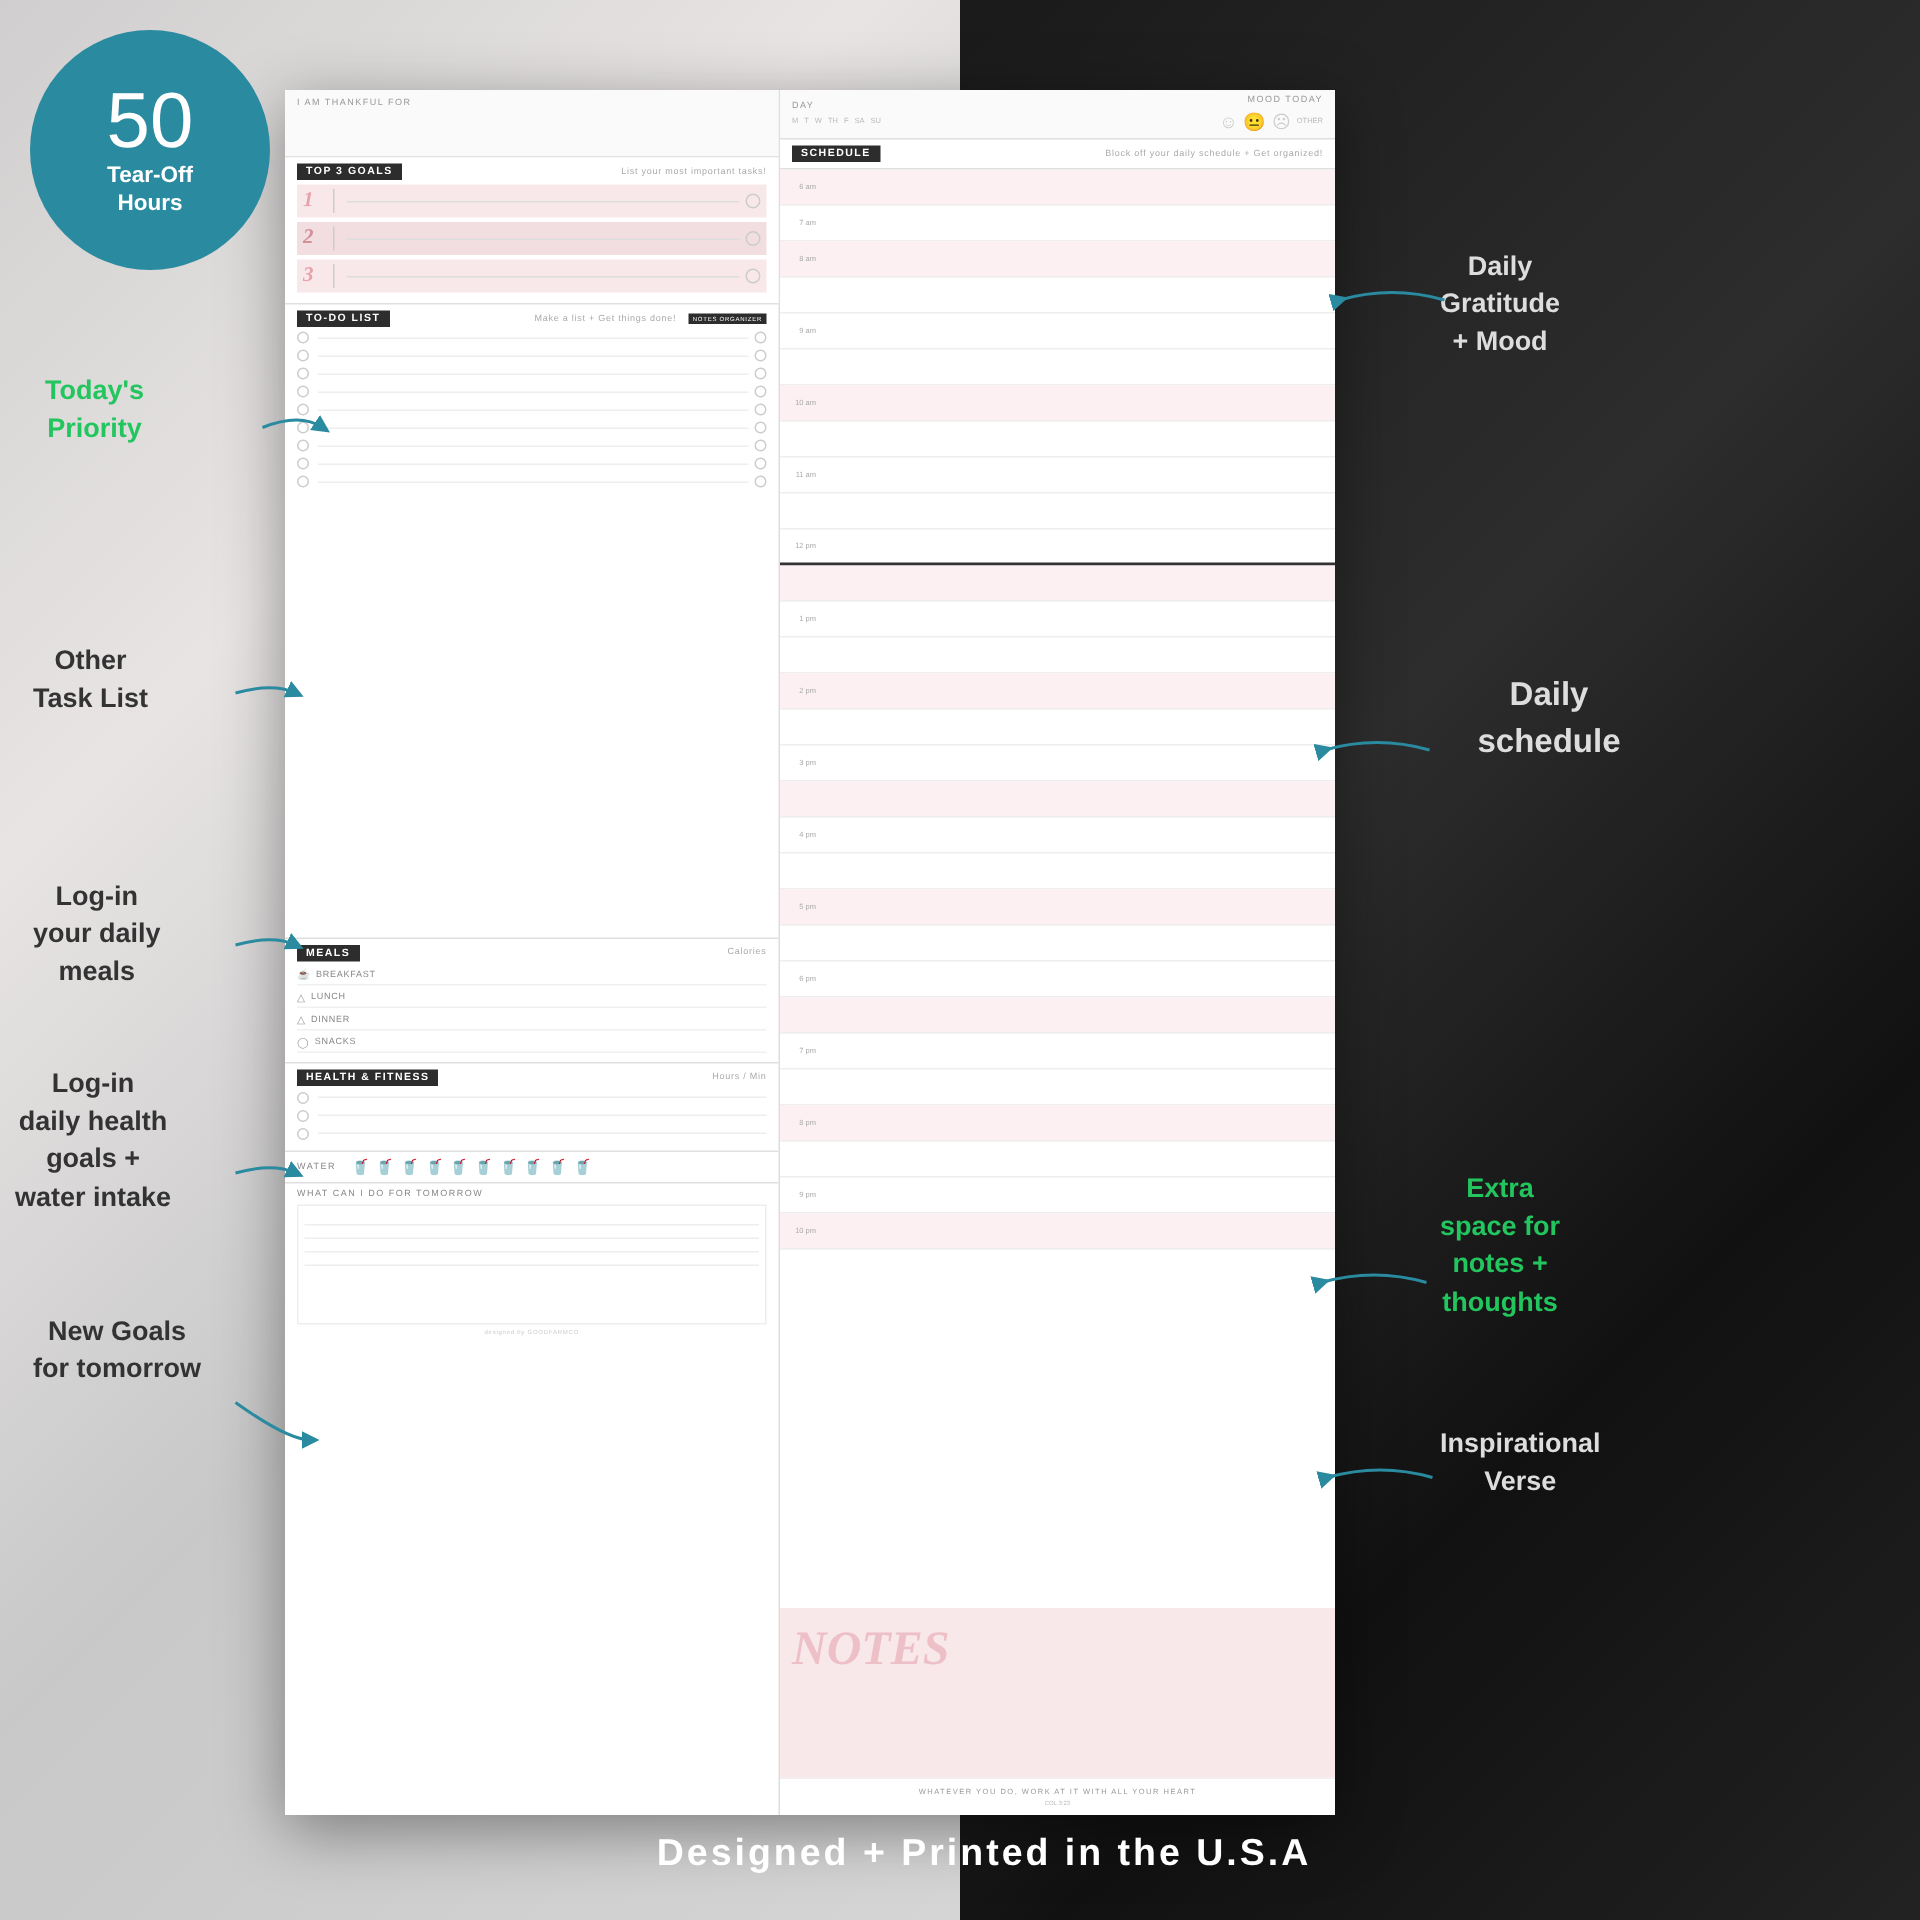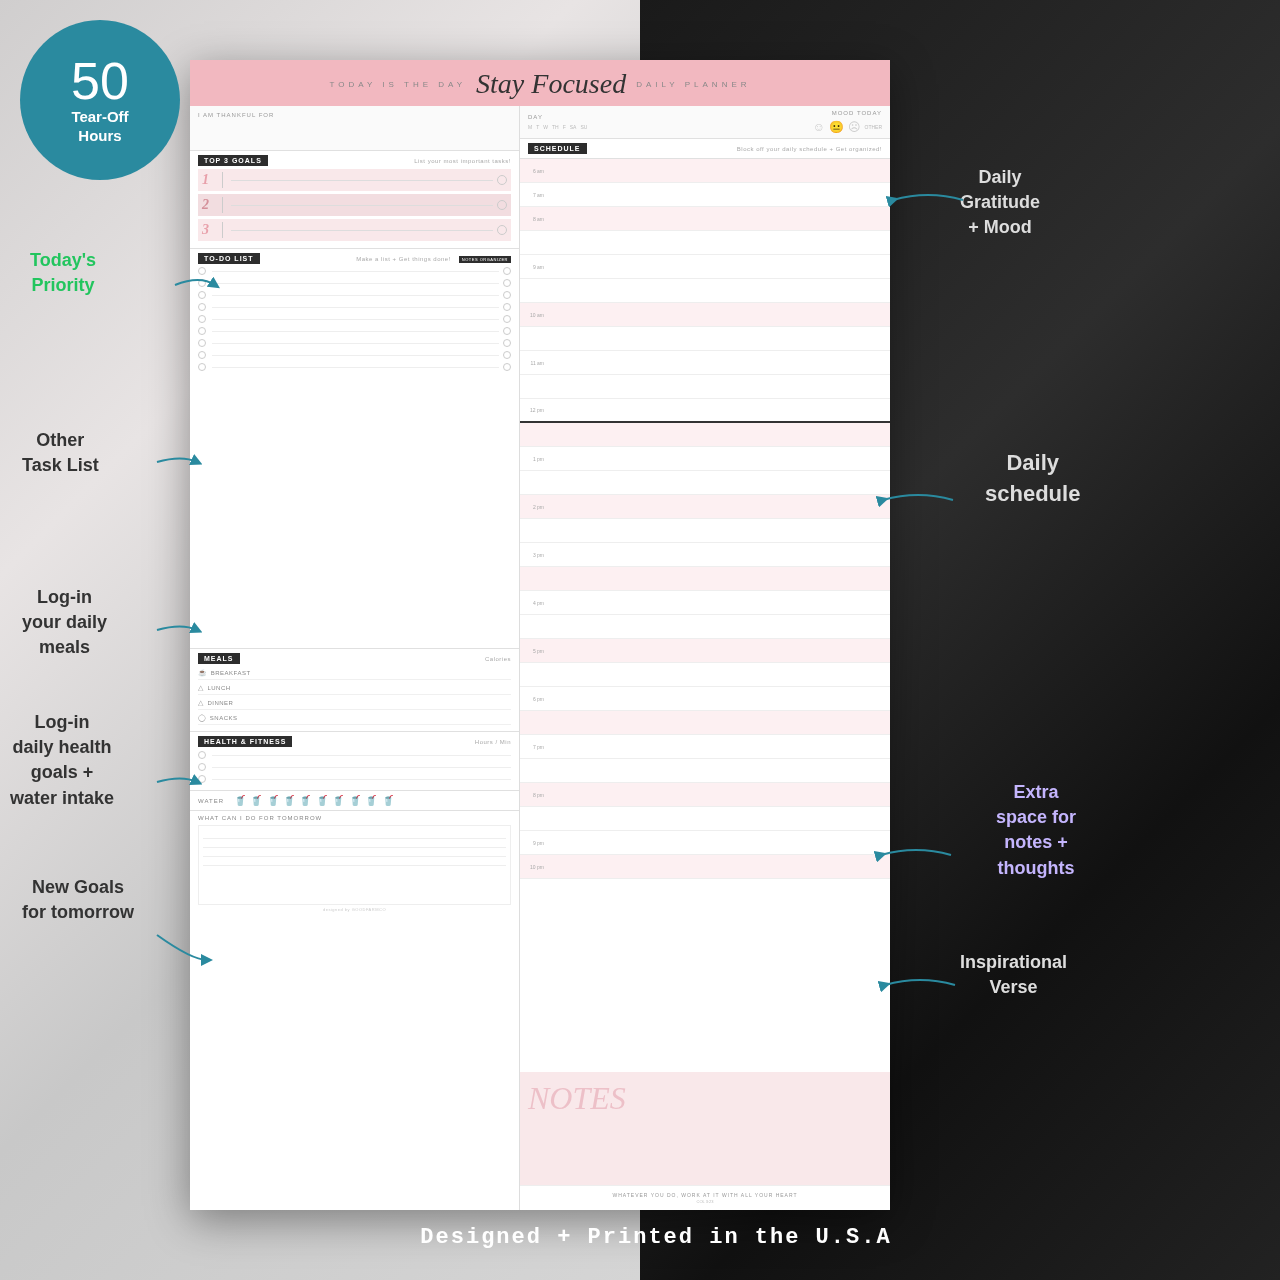--- a/index.html
+++ b/index.html
@@ -55,22 +55,22 @@
     }
 
     
     .bottom-text {
       position: absolute;
       bottom: 30px;
       left: 0; right: 0;
       text-align: center;
       z-index: 10;
       color: white;
-      font-size: 22px;
-      font-family: Liberation Mono, monospace;
+      font-size: 25px;
+      font-family: Liberation Sans, sans-serif;
       letter-spacing: 2px;
       font-weight: bold;
       padding-left: 32px;
     }
 
     
     .planner {
       position: absolute;
       top: 60px;
       left: 190px;
@@ -382,21 +382,21 @@
 
     
     .notes-section {
       background: #f9e8ea;
       padding: 8px;
       min-height: 100px;
       position: relative;
     }
     .notes-big {
       font-size: 32px;
-      font-weight: normal;
+      font-weight: bold;
       color: #e8b0ba;
       font-family: Georgia, serif;
       font-style: italic;
       opacity: 0.7;
     }
 
     
     .verse-section {
       padding: 6px 8px;
       border-top: 1px solid #eee;
@@ -522,21 +522,21 @@
 </div>
 <svg class="arrow-svg" style="top:485px;left:878px;width:80px;height:30px;">
   <defs>
       <marker id="ah7" markerWidth="6" markerHeight="6" refX="3" refY="3" orient="auto">
     <path d="M6,0 L0,3 L6,6 Z" fill="#2a8a9f"></path>
   </marker>
     </defs>
   <path d="M75,15 Q40,5 5,15" stroke="#2a8a9f" stroke-width="2" fill="none" marker-end="url(#ah7)"></path>
 </svg>
 
-<div class="annotation-label" style="top:780px;left:996px;color:#c4b5fd;font-size:18px;">
+<div class="annotation-label" style="top:780px;left:960px;color:#22c55e;font-size:18px;">
   Extra<br>space for<br>notes +<br>thoughts
 </div>
 <svg class="arrow-svg" style="top:840px;left:876px;width:80px;height:30px;">
   <defs>
       <marker id="ah8" markerWidth="6" markerHeight="6" refX="3" refY="3" orient="auto">
     <path d="M6,0 L0,3 L6,6 Z" fill="#2a8a9f"></path>
   </marker>
     </defs>
   <path d="M75,15 Q40,5 5,15" stroke="#2a8a9f" stroke-width="2" fill="none" marker-end="url(#ah8)"></path>
 </svg>
@@ -548,27 +548,20 @@
   <defs>
       <marker id="ah9" markerWidth="6" markerHeight="6" refX="3" refY="3" orient="auto">
     <path d="M6,0 L0,3 L6,6 Z" fill="#2a8a9f"></path>
   </marker>
     </defs>
   <path d="M75,15 Q40,5 5,15" stroke="#2a8a9f" stroke-width="2" fill="none" marker-end="url(#ah9)"></path>
 </svg>
 
 <div class="planner">
 
-  <div class="planner-header">
-    <div style="display:flex;align-items:center;justify-content:center;gap:10px;">
-      <span class="today-text">TODAY IS THE DAY</span>
-      <span class="title">Stay Focused</span>
-      <span class="daily-text">DAILY PLANNER</span>
-    </div>
-  </div>
 
   <div class="planner-body">
 
     <div class="left-col">
 
       <div class="gratitude-section">
         <div class="gratitude-label">I AM THANKFUL FOR</div>
         <div style="height:18px;"></div>
       </div>
 

